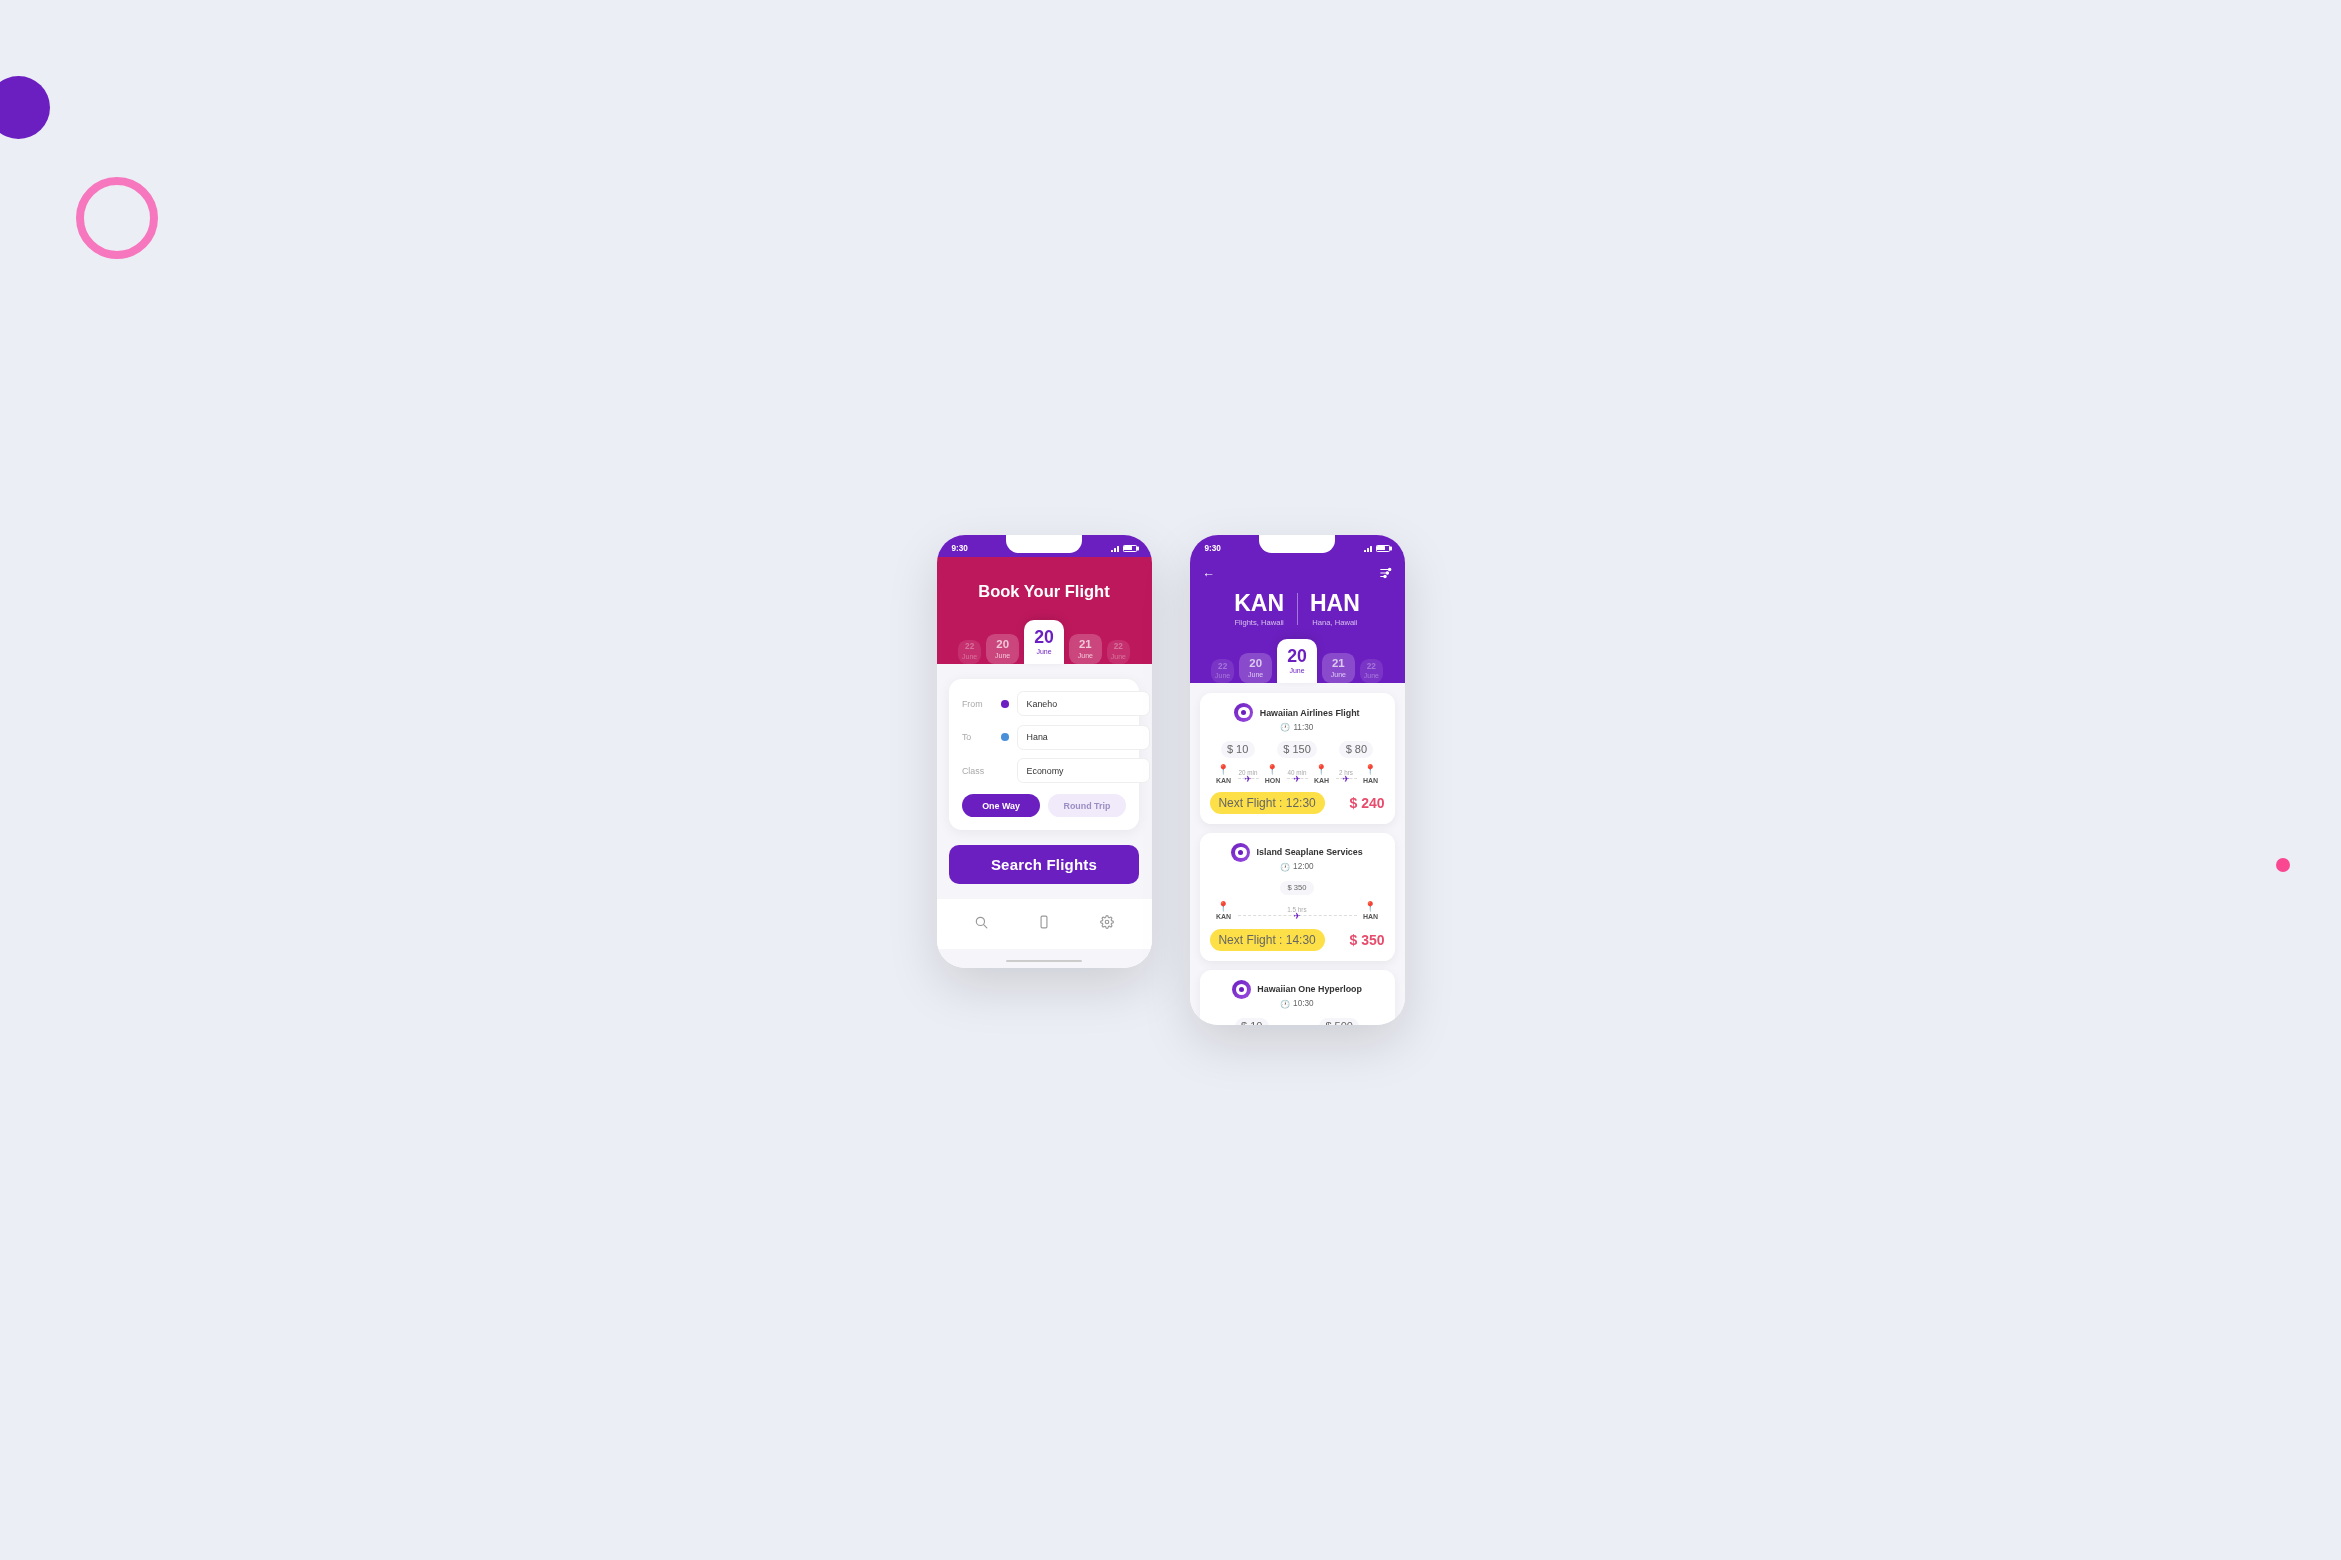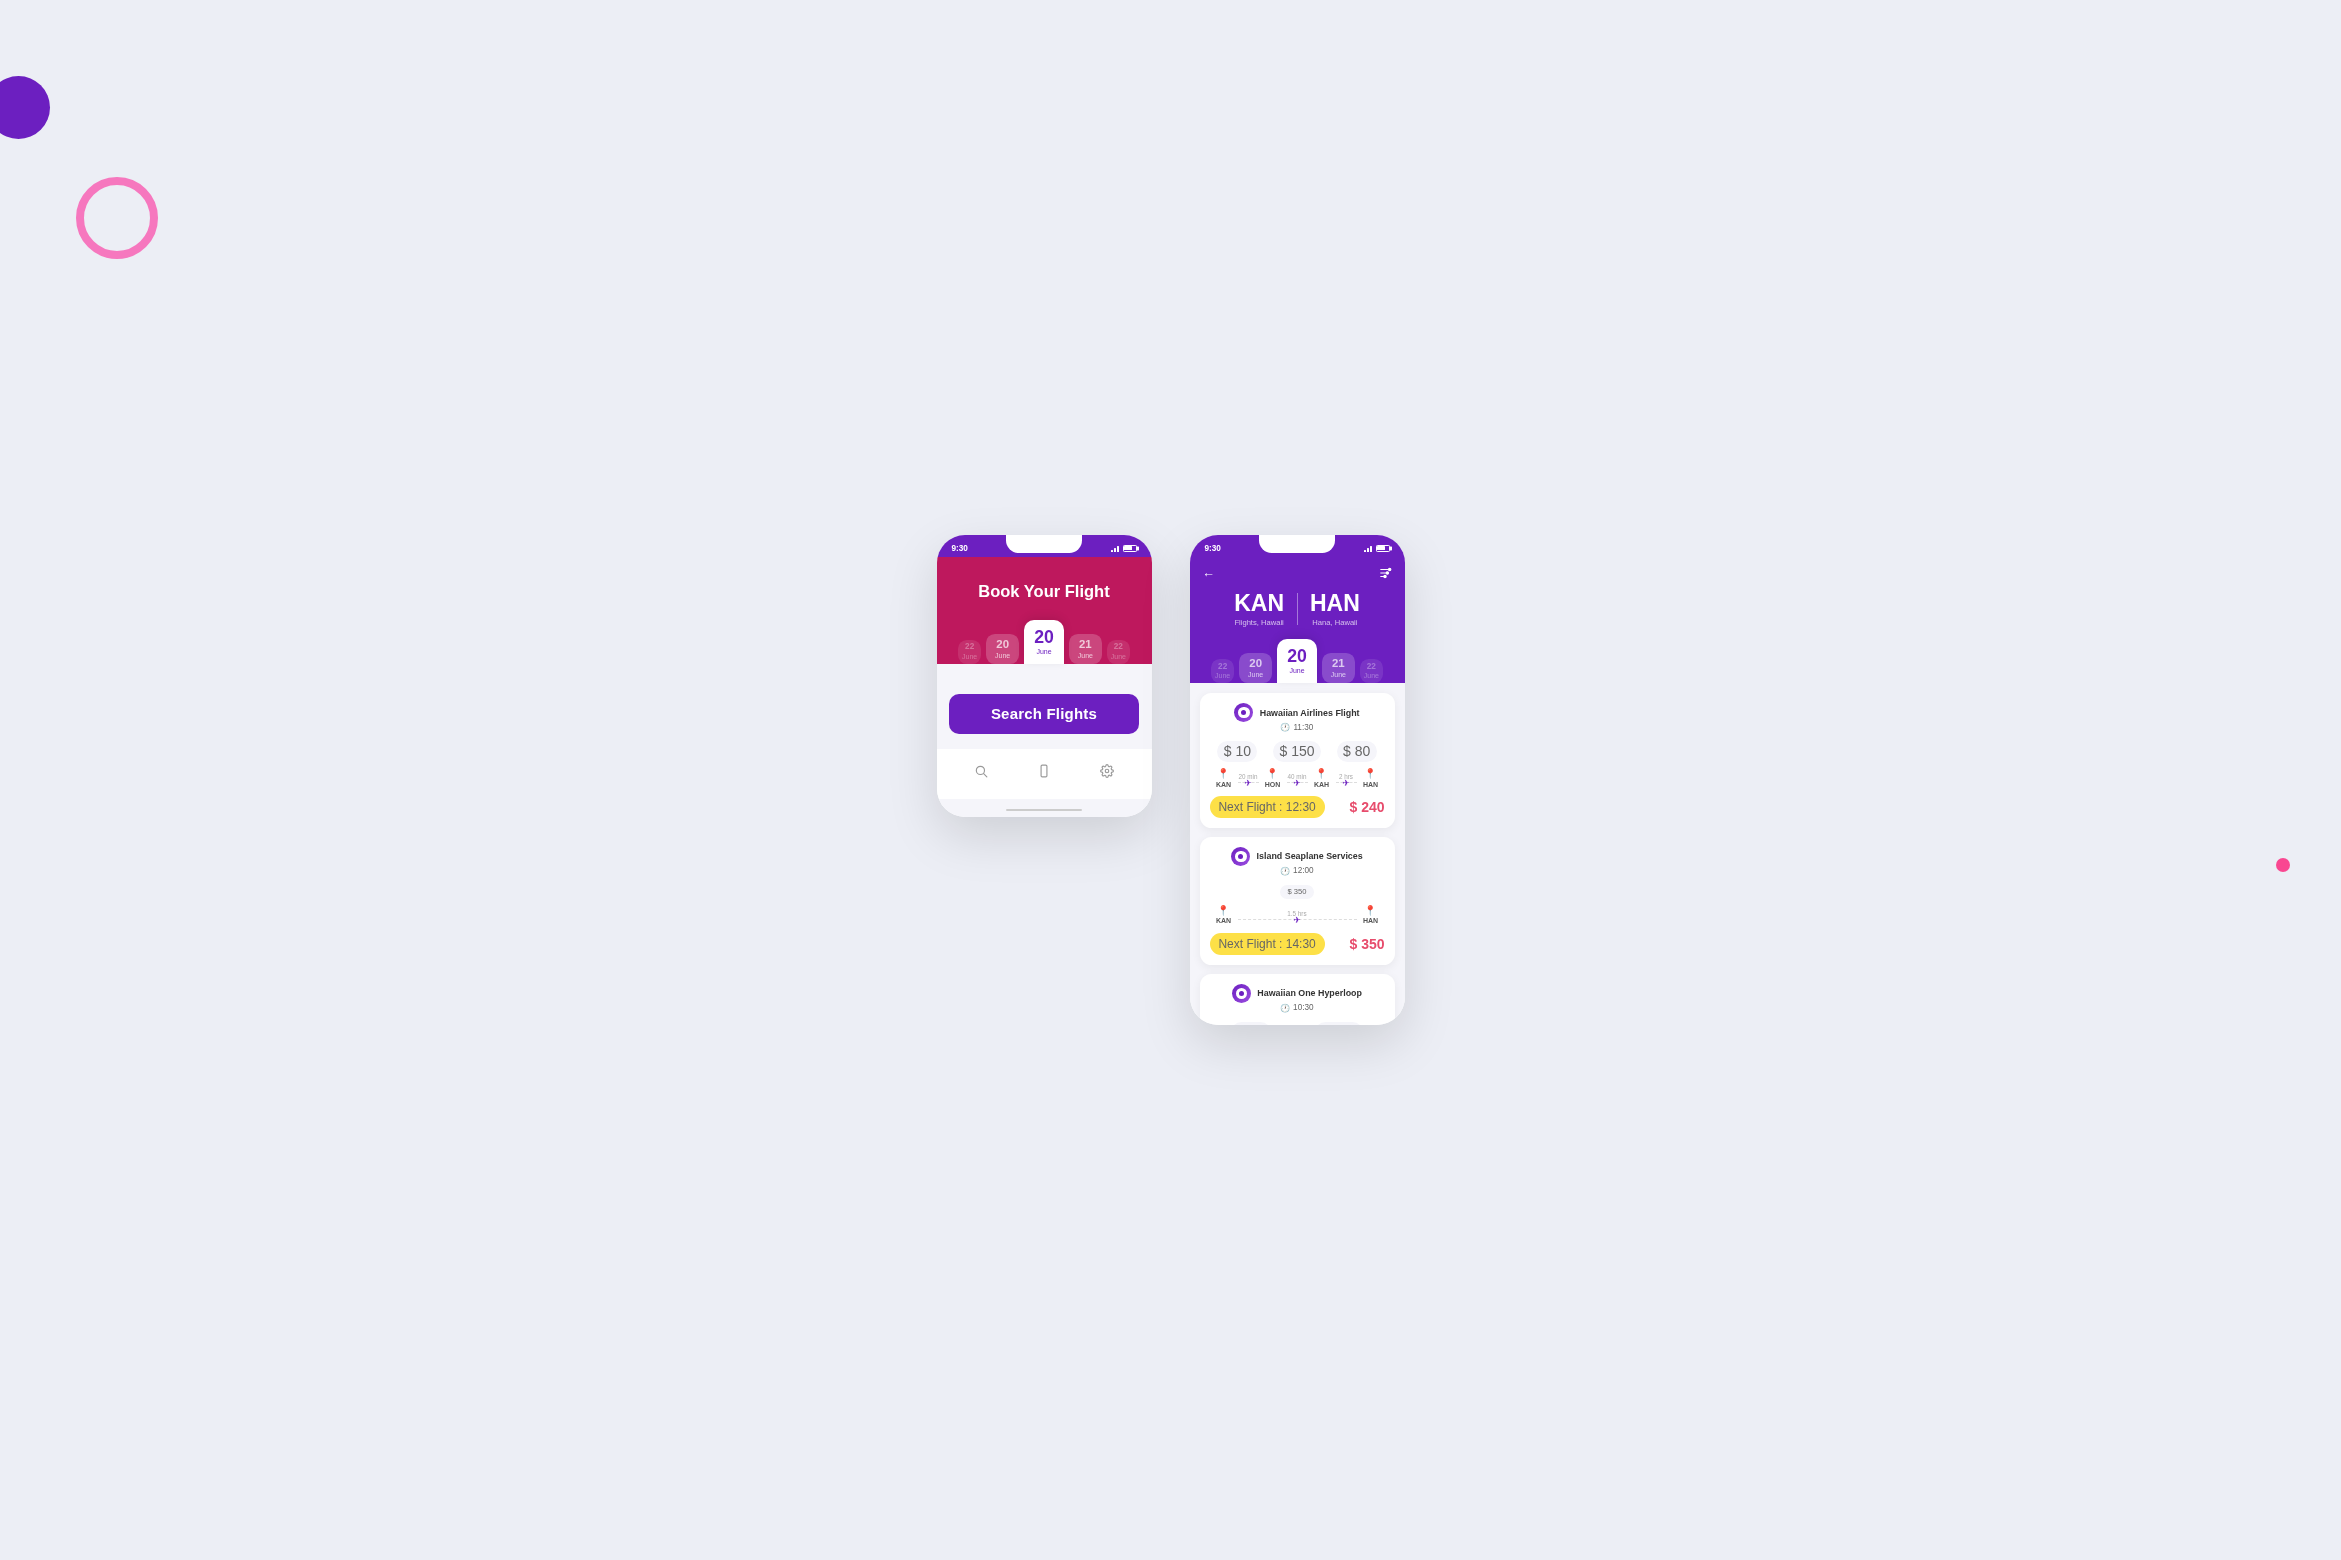--- a/index.html
+++ b/index.html
@@ -413,21 +413,21 @@
       color: #999;
     }
 
     
     .price-stops-row {
       display: flex;
       justify-content: space-around;
       margin-bottom: 6.3px;
     }
     .price-tag {
-      font-size: 14px;
+      font-size: 11px;
       color: #666;
       background: #f5f5fa;
       padding: 2.5px 6.3px;
       border-radius: 12.7px;
     }
 
     
     .route-line-container {
       display: flex;
       align-items: center;
@@ -561,20 +561,45 @@
           <div class="month">June</div>
         </div>
         <div class="date-item small">
           <div class="day-num">22</div>
           <div class="month">June</div>
         </div>
       </div>
     </div>
 
     <div class="phone1-body">
+      <div class="form-card">
+
+        <div class="form-row">
+          <span class="form-label">From</span>
+          <span class="dot-icon dot-purple"></span>
+          <input class="form-input" type="text" value="Kaneho" style="">
+        </div>
+
+        <div class="form-row">
+          <span class="form-label">To</span>
+          <span class="dot-icon dot-blue"></span>
+          <input class="form-input" type="text" value="Hana" style="">
+        </div>
+
+        <div class="form-row">
+          <span class="form-label">Class</span>
+          <div style="width:7.6px;flex-shrink:0;"></div>
+          <input class="form-input" type="text" value="Economy" style="">
+        </div>
+
+        <div class="trip-type-row">
+          <button class="trip-btn active">One Way</button>
+          <button class="trip-btn inactive">Round Trip</button>
+        </div>
+      </div>
 
       <button class="search-btn">Search Flights</button>
     </div>
 
     <div class="bottom-nav">
       <div class="nav-icon-wrap">
         <svg width="14" height="14" viewBox="0 0 24 24" fill="none" stroke="#999" stroke-width="2" stroke-linecap="round">
           <circle cx="11" cy="11" r="7"></circle>
           <line x1="16.5" y1="16.5" x2="22" y2="22"></line>
         </svg>

